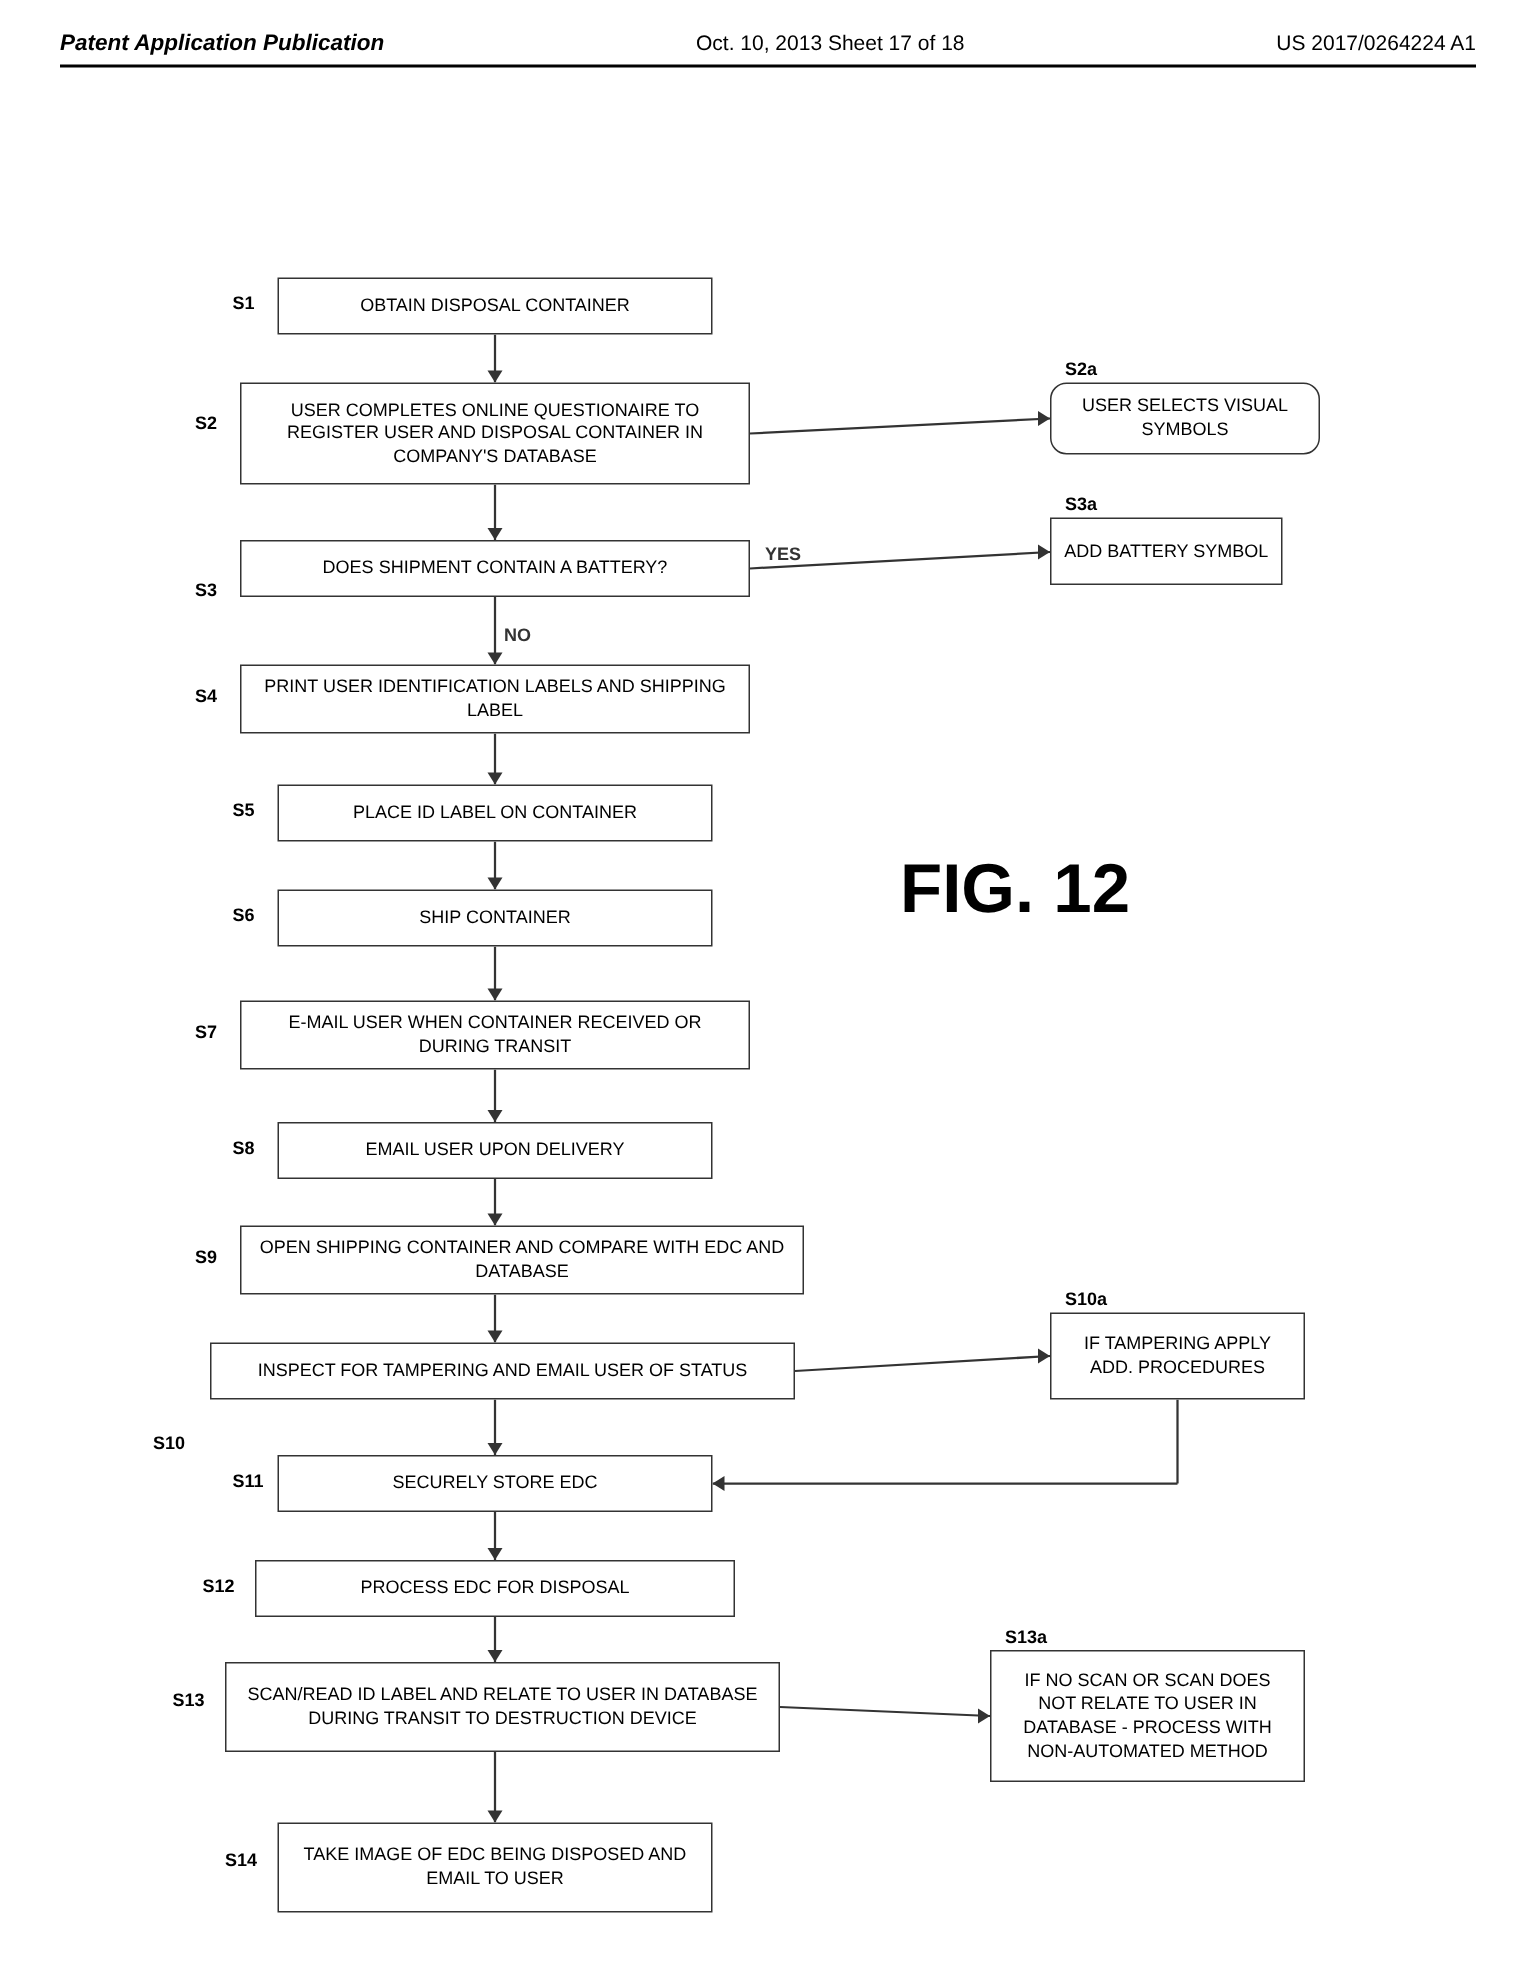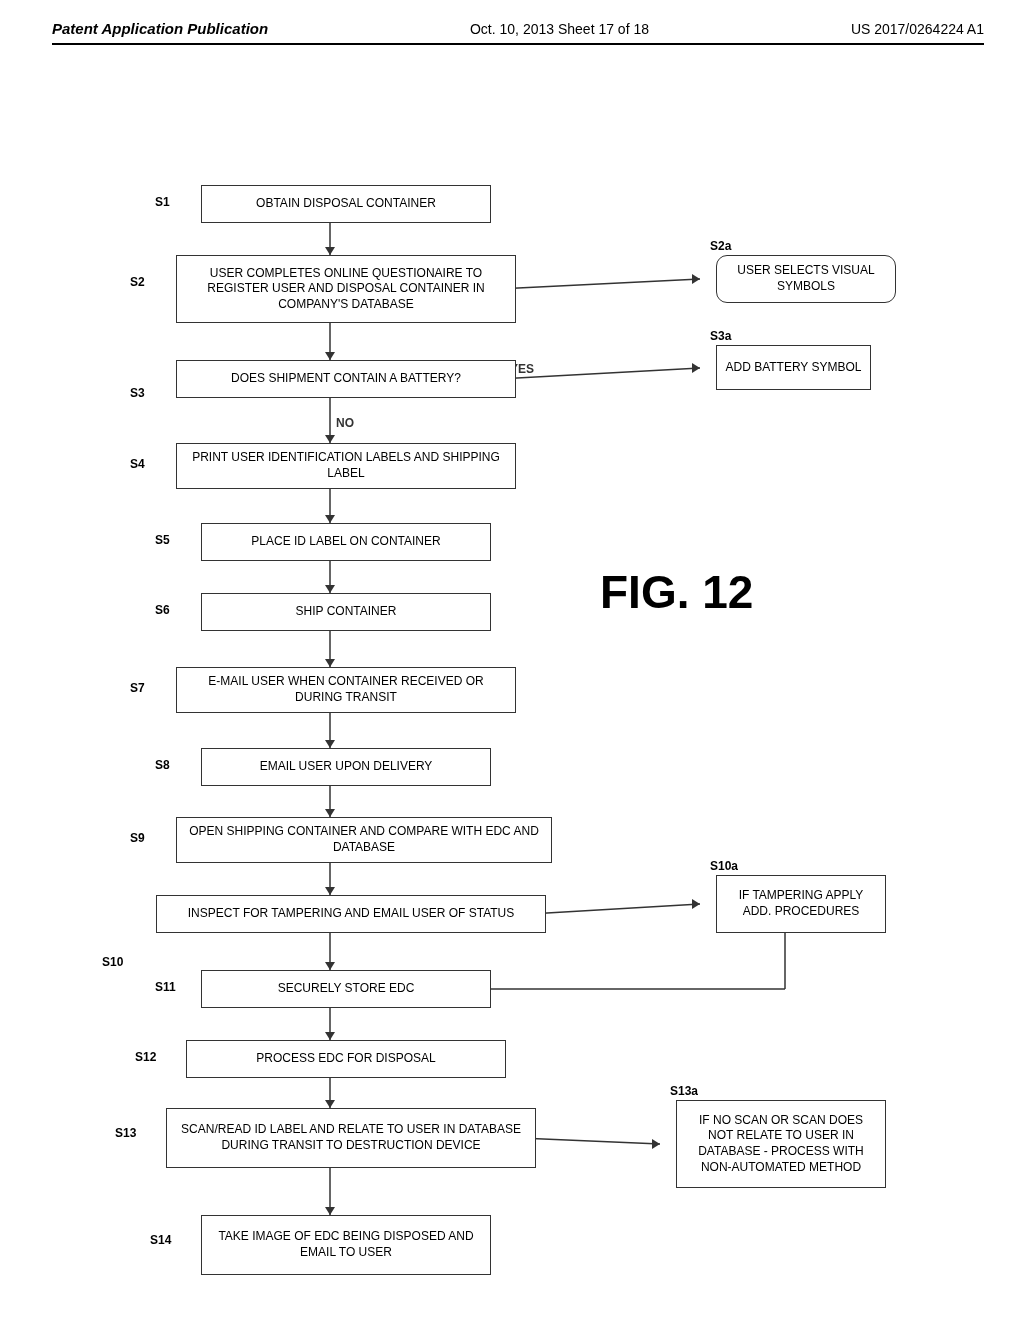--- a/index.html
+++ b/index.html
@@ -14,25 +14,24 @@
     .page {
       width: 1024px;
       min-height: 1320px;
       background: #fff;
       padding: 20px 40px;
       position: relative;
     }
     .header {
       display: flex;
       justify-content: space-between;
-      align-items: center;
+      align-items: flex-start;
       border-bottom: 2px solid #000;
       padding-bottom: 6px;
       margin-bottom: 10px;
-      margin-left: 12px;
     }
     .header-left {
       font-size: 15px;
       font-weight: bold;
       font-style: italic;
     }
     .header-center {
       font-size: 14px;
     }
     .header-right {
@@ -49,21 +48,20 @@
       border: 1.5px solid #333;
       background: #fff;
       display: flex;
       align-items: center;
       justify-content: center;
       text-align: center;
       font-size: 12px;
       font-weight: normal;
       padding: 4px 8px;
       line-height: 1.3;
-      margin-left: 16px;
     }
     .step-label {
       position: absolute;
       font-size: 12px;
       font-weight: bold;
     }
     .fig-label {
       position: absolute;
       font-size: 46px;
       font-weight: bold;

